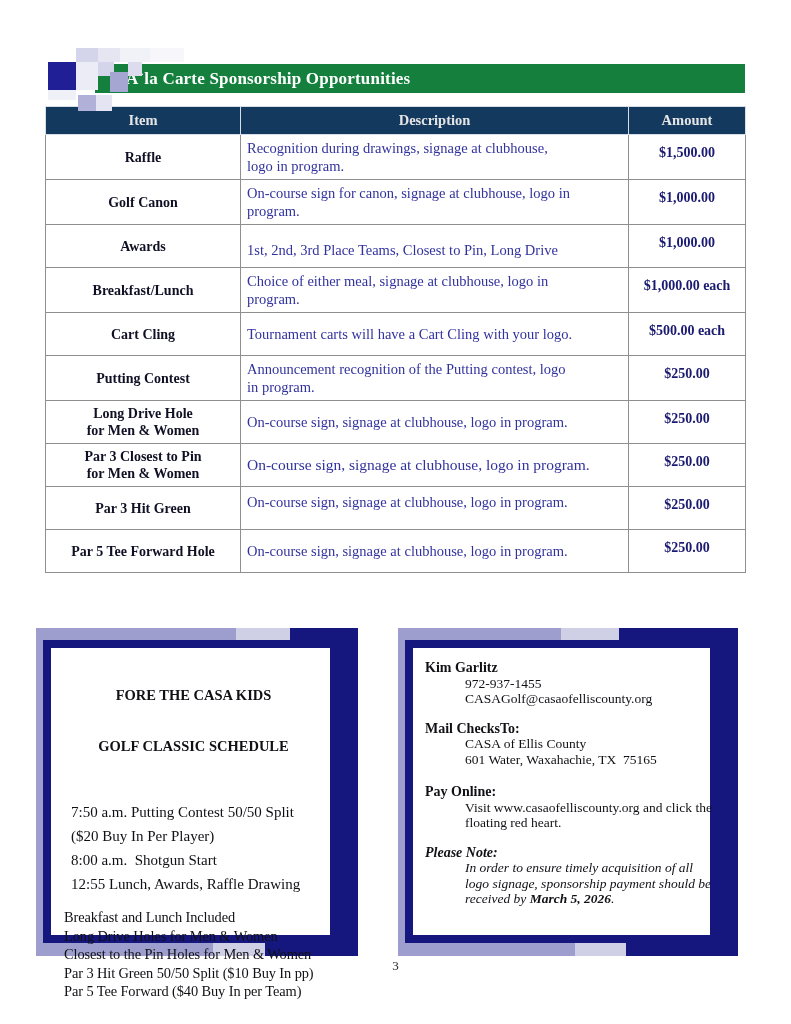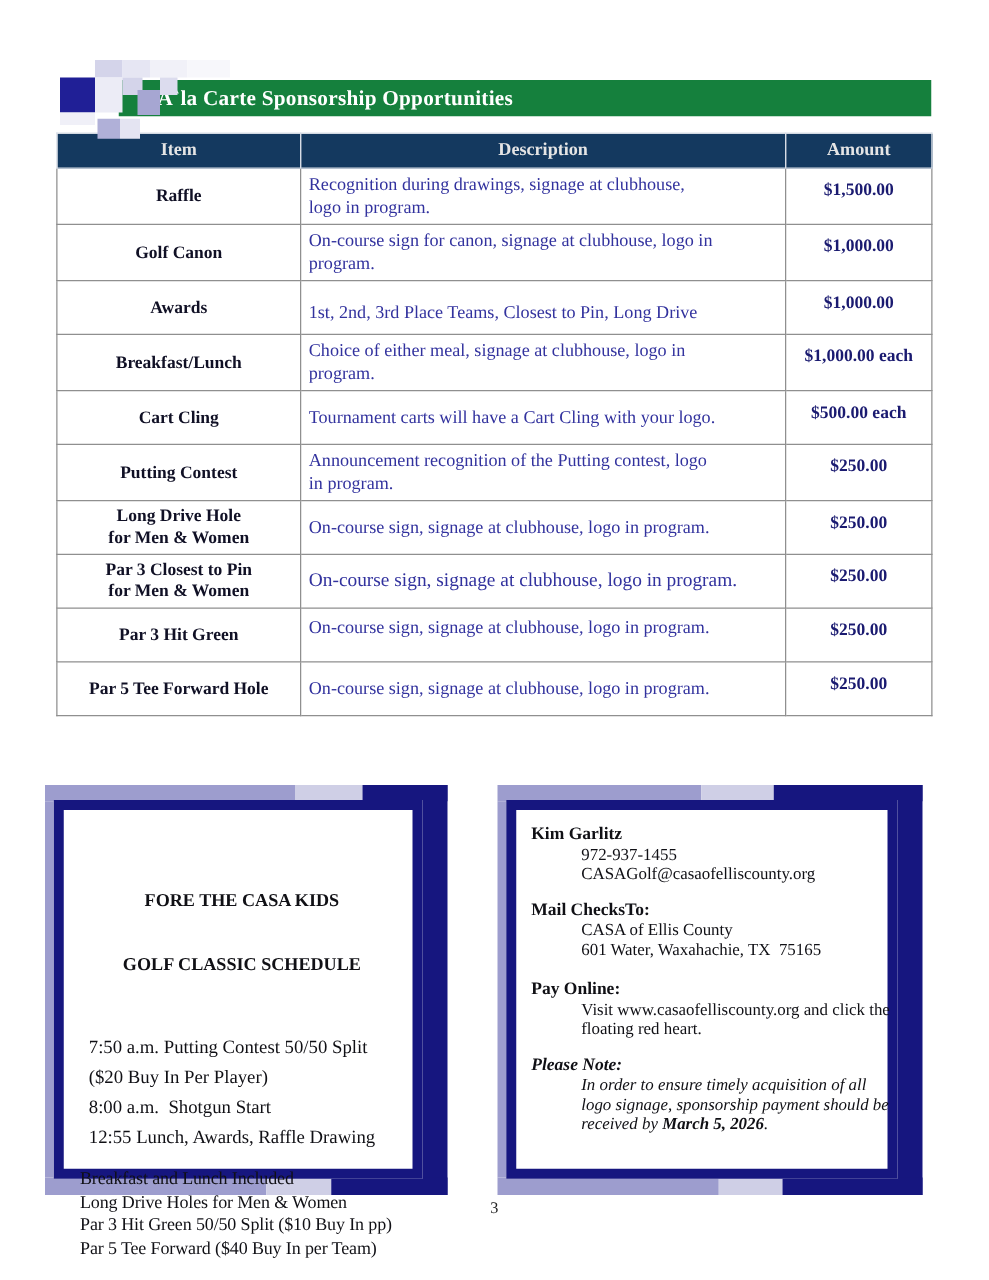--- a/index.html
+++ b/index.html
@@ -60,21 +60,21 @@
   .seg.nav { background:#16167F; }
   .strip-left { position:absolute; left:0; top:13px; bottom:14px; width:7px; background:#9d9dce; z-index:1; }
   .bar-right  { position:absolute; right:0; top:0; bottom:0; width:22px; background:#16167F; z-index:1; }
   .inner {
     position:absolute; left:7px; top:12px; right:20px; bottom:13px;
     background:#ffffff; border:8px solid #16167F; z-index:2; box-sizing:border-box;
     color:#101015;
   }
 
   
-  #schedule-box .inner { padding:26px 4px 0 10px; }
+  #schedule-box .inner { padding:0 4px 0 10px; }
   .sched-title { text-align:center; font-weight:bold; font-size:14.5px; line-height:17px; margin-top:5px; white-space:pre; }
   .sched-times { margin-top:11px; padding-left:10px; font-size:15px; line-height:24px; }
   .sched-times .line { white-space:pre; }
   .sched-details { margin-top:12px; padding-left:3px; font-size:14.4px; line-height:18.5px; letter-spacing:-0.1px; }
   .sched-details .line { white-space:pre; }
 
   
   #contact-box .inner { padding:12px 4px 0 12px; font-size:13.5px; line-height:15.5px; }
   .cb-group { margin-bottom:14px; }
   .cb-bold { font-weight:bold; font-size:14px; }
@@ -205,20 +205,21 @@
       </div>
       <div class="sched-times">
         <div class="line">7:50 a.m. Putting Contest 50/50 Split</div>
         <div class="line">($20 Buy In Per Player)</div>
         <div class="line">8:00 a.m.  Shotgun Start</div>
         <div class="line">12:55 Lunch, Awards, Raffle Drawing</div>
       </div>
       <div class="sched-details">
         <div class="line">Breakfast and Lunch Included</div>
         <div class="line">Long Drive Holes for Men &amp; Women</div>
+        <div class="line">Closest to the Pin Holes for Men &amp; Women</div>
         <div class="line">Par 3 Hit Green 50/50 Split ($10 Buy In pp)</div>
         <div class="line">Par 5 Tee Forward ($40 Buy In per Team)</div>
 
       </div>
     </div>
   </div>
 
   <div class="deco-box" id="contact-box">
     <div class="strip-top">
       <div class="seg lav" style="width:48%"></div>

